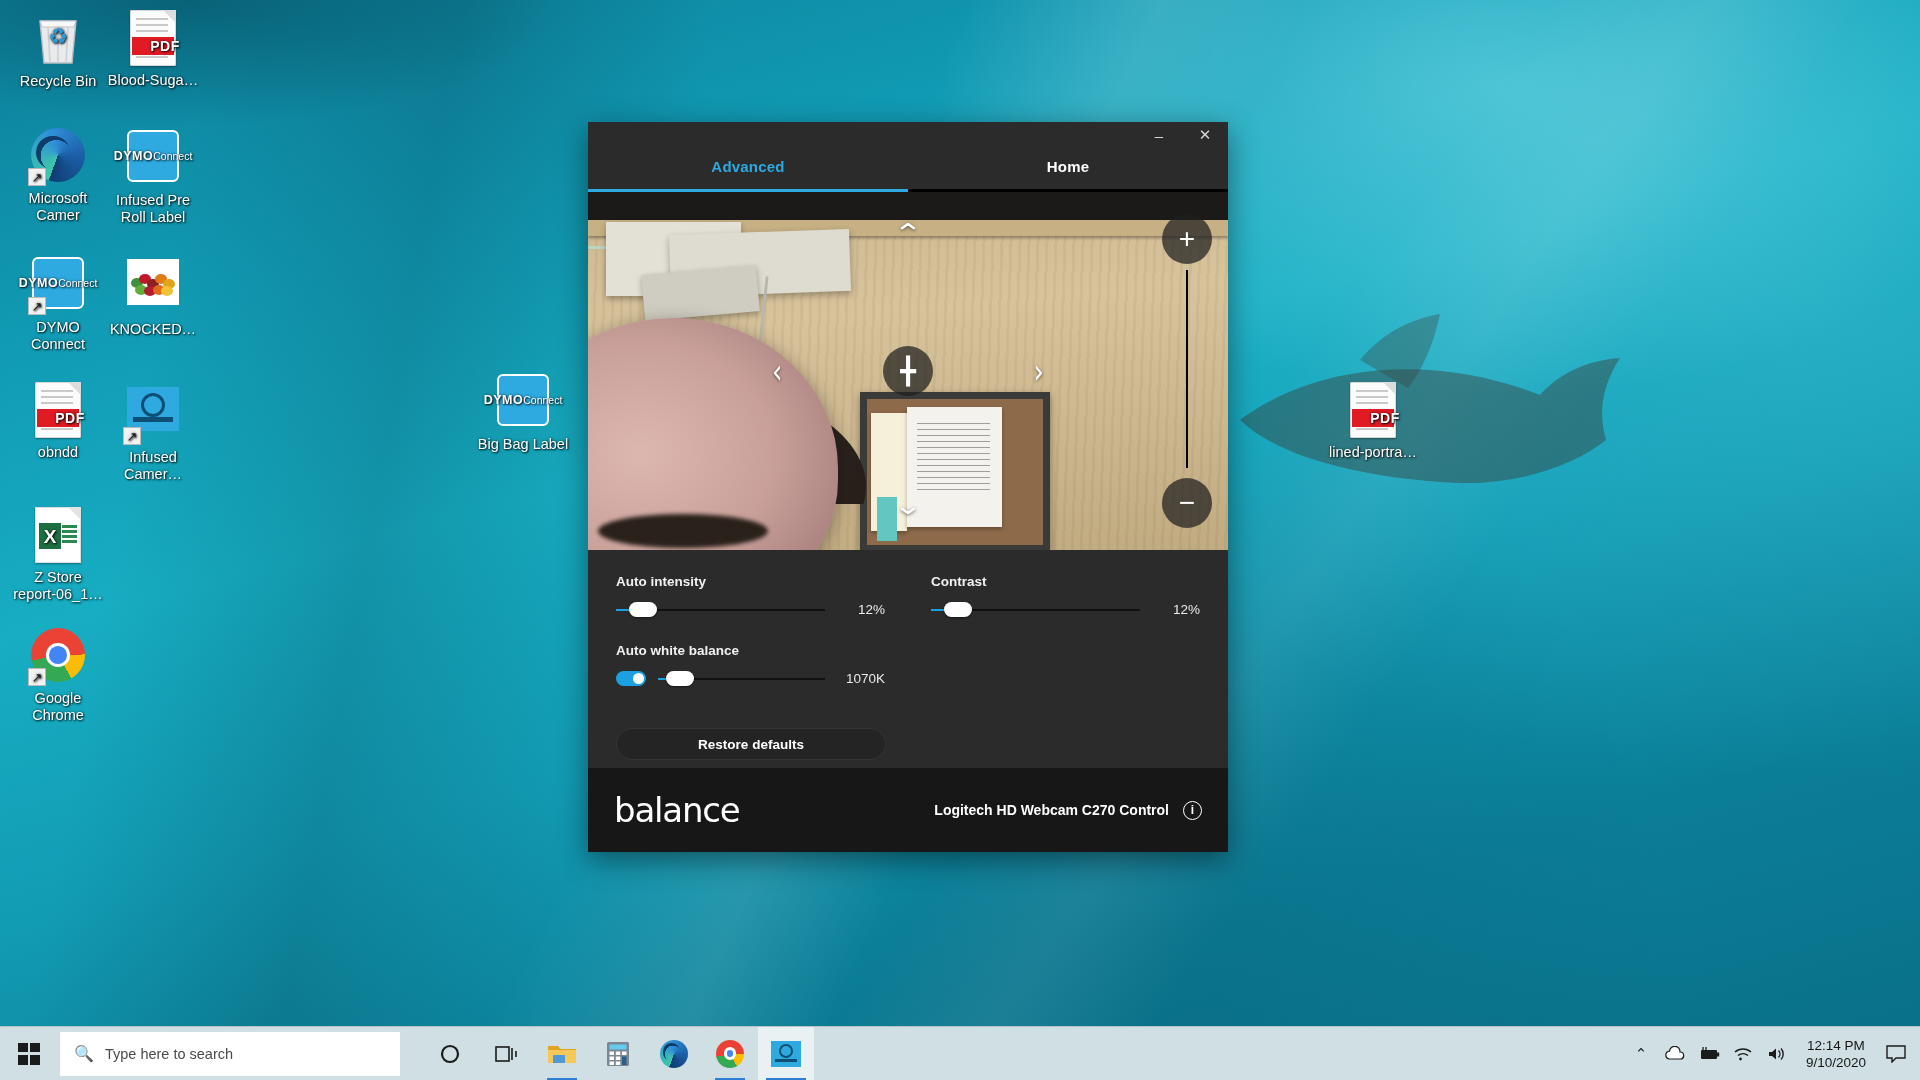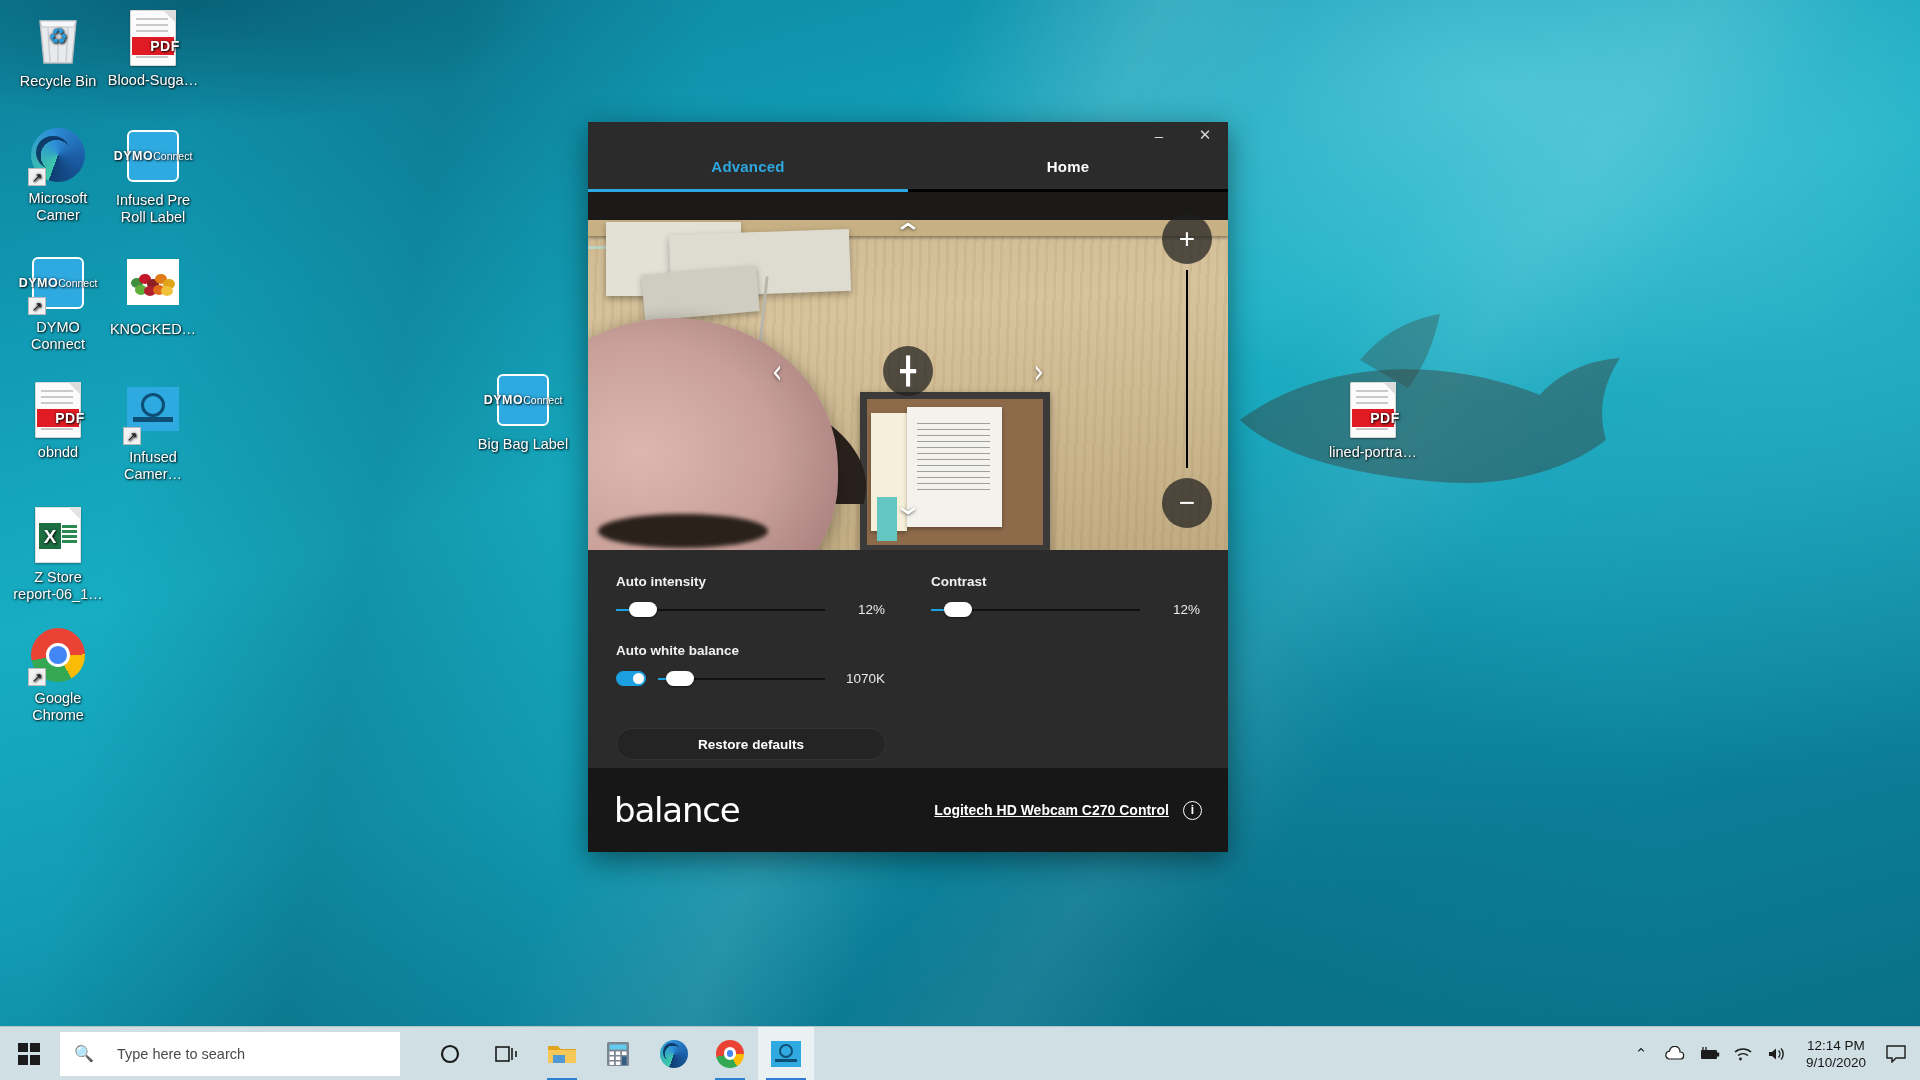--- a/index.html
+++ b/index.html
@@ -204,42 +204,42 @@
     width:270px; height:32px; border-radius:16px; background:#242424; border:1px solid #343434;
     color:#fff; font-size:13.5px; font-weight:bold; display:flex; align-items:center; justify-content:center; cursor:default;
   }
 
   
   .footer {
     height:84px; background:#171717; display:flex; align-items:center; justify-content:space-between; padding:0 26px;
   }
   .logi-logo { color:#fff; font-size:34px; letter-spacing:-1.2px; font-weight:400; font-family:"DejaVu Sans", sans-serif; }
   .footer-right { display:flex; align-items:center; gap:14px; }
-  .footer-text { color:#fff; font-size:14px; font-weight:bold;text-decoration:underline; }
+  .footer-text { color:#fff; font-size:14px; font-weight:bold; }
   .info-icon {
     width:19px;height:19px;border:1.6px solid #fff;border-radius:50%;color:#fff;font-size:12px;
     display:flex;align-items:center;justify-content:center;font-weight:bold;cursor:default;
   }
 
   
   #taskbar {
     position:absolute; left:0; bottom:0; width:1920px; height:54px;
     background:#cfdfe3; display:flex; align-items:center;
     border-top:1px solid rgba(0,0,0,.12);
   }
   .start {
     width:58px;height:54px;display:flex;align-items:center;justify-content:center;cursor:default;
   }
   .winlogo { width:22px;height:22px;display:grid;grid-template-columns:1fr 1fr;grid-template-rows:1fr 1fr;gap:2.5px; }
   .winlogo span { background:#1b1b1b; display:block; }
   .searchbox {
     width:340px;height:44px;background:#fff;display:flex;align-items:center;gap:11px;padding:0 14px;margin-left:2px;cursor:text;
   }
   .searchbox .mag { color:#2b2b2b; font-size:16px; }
-  .searchbox .ph { color:#4a4a4a; font-size:14.5px;margin-left:12px; }
+  .searchbox .ph { color:#4a4a4a; font-size:14.5px; }
   .tb-icons { display:flex; align-items:center; margin-left:22px; height:54px; }
   .tb-item {
     width:56px;height:54px;display:flex;align-items:center;justify-content:center;position:relative;cursor:default;
   }
   .tb-item.active { background:rgba(255,255,255,.55); }
   .tb-item .underline { position:absolute; bottom:0; left:13px; width:30px; height:3px; background:#2e7fd4; }
   .tb-item.active .underline { left:8px; width:40px; }
   .tray { margin-left:auto; display:flex; align-items:center; gap:0; height:54px; padding-right:6px; }
   .tray-ic { width:34px;height:54px;display:flex;align-items:center;justify-content:center;color:#1c1c1c;font-size:15px;cursor:default; }
   .clock { text-align:center; color:#161616; font-size:13.5px; line-height:17px; padding:0 12px; cursor:default; }

